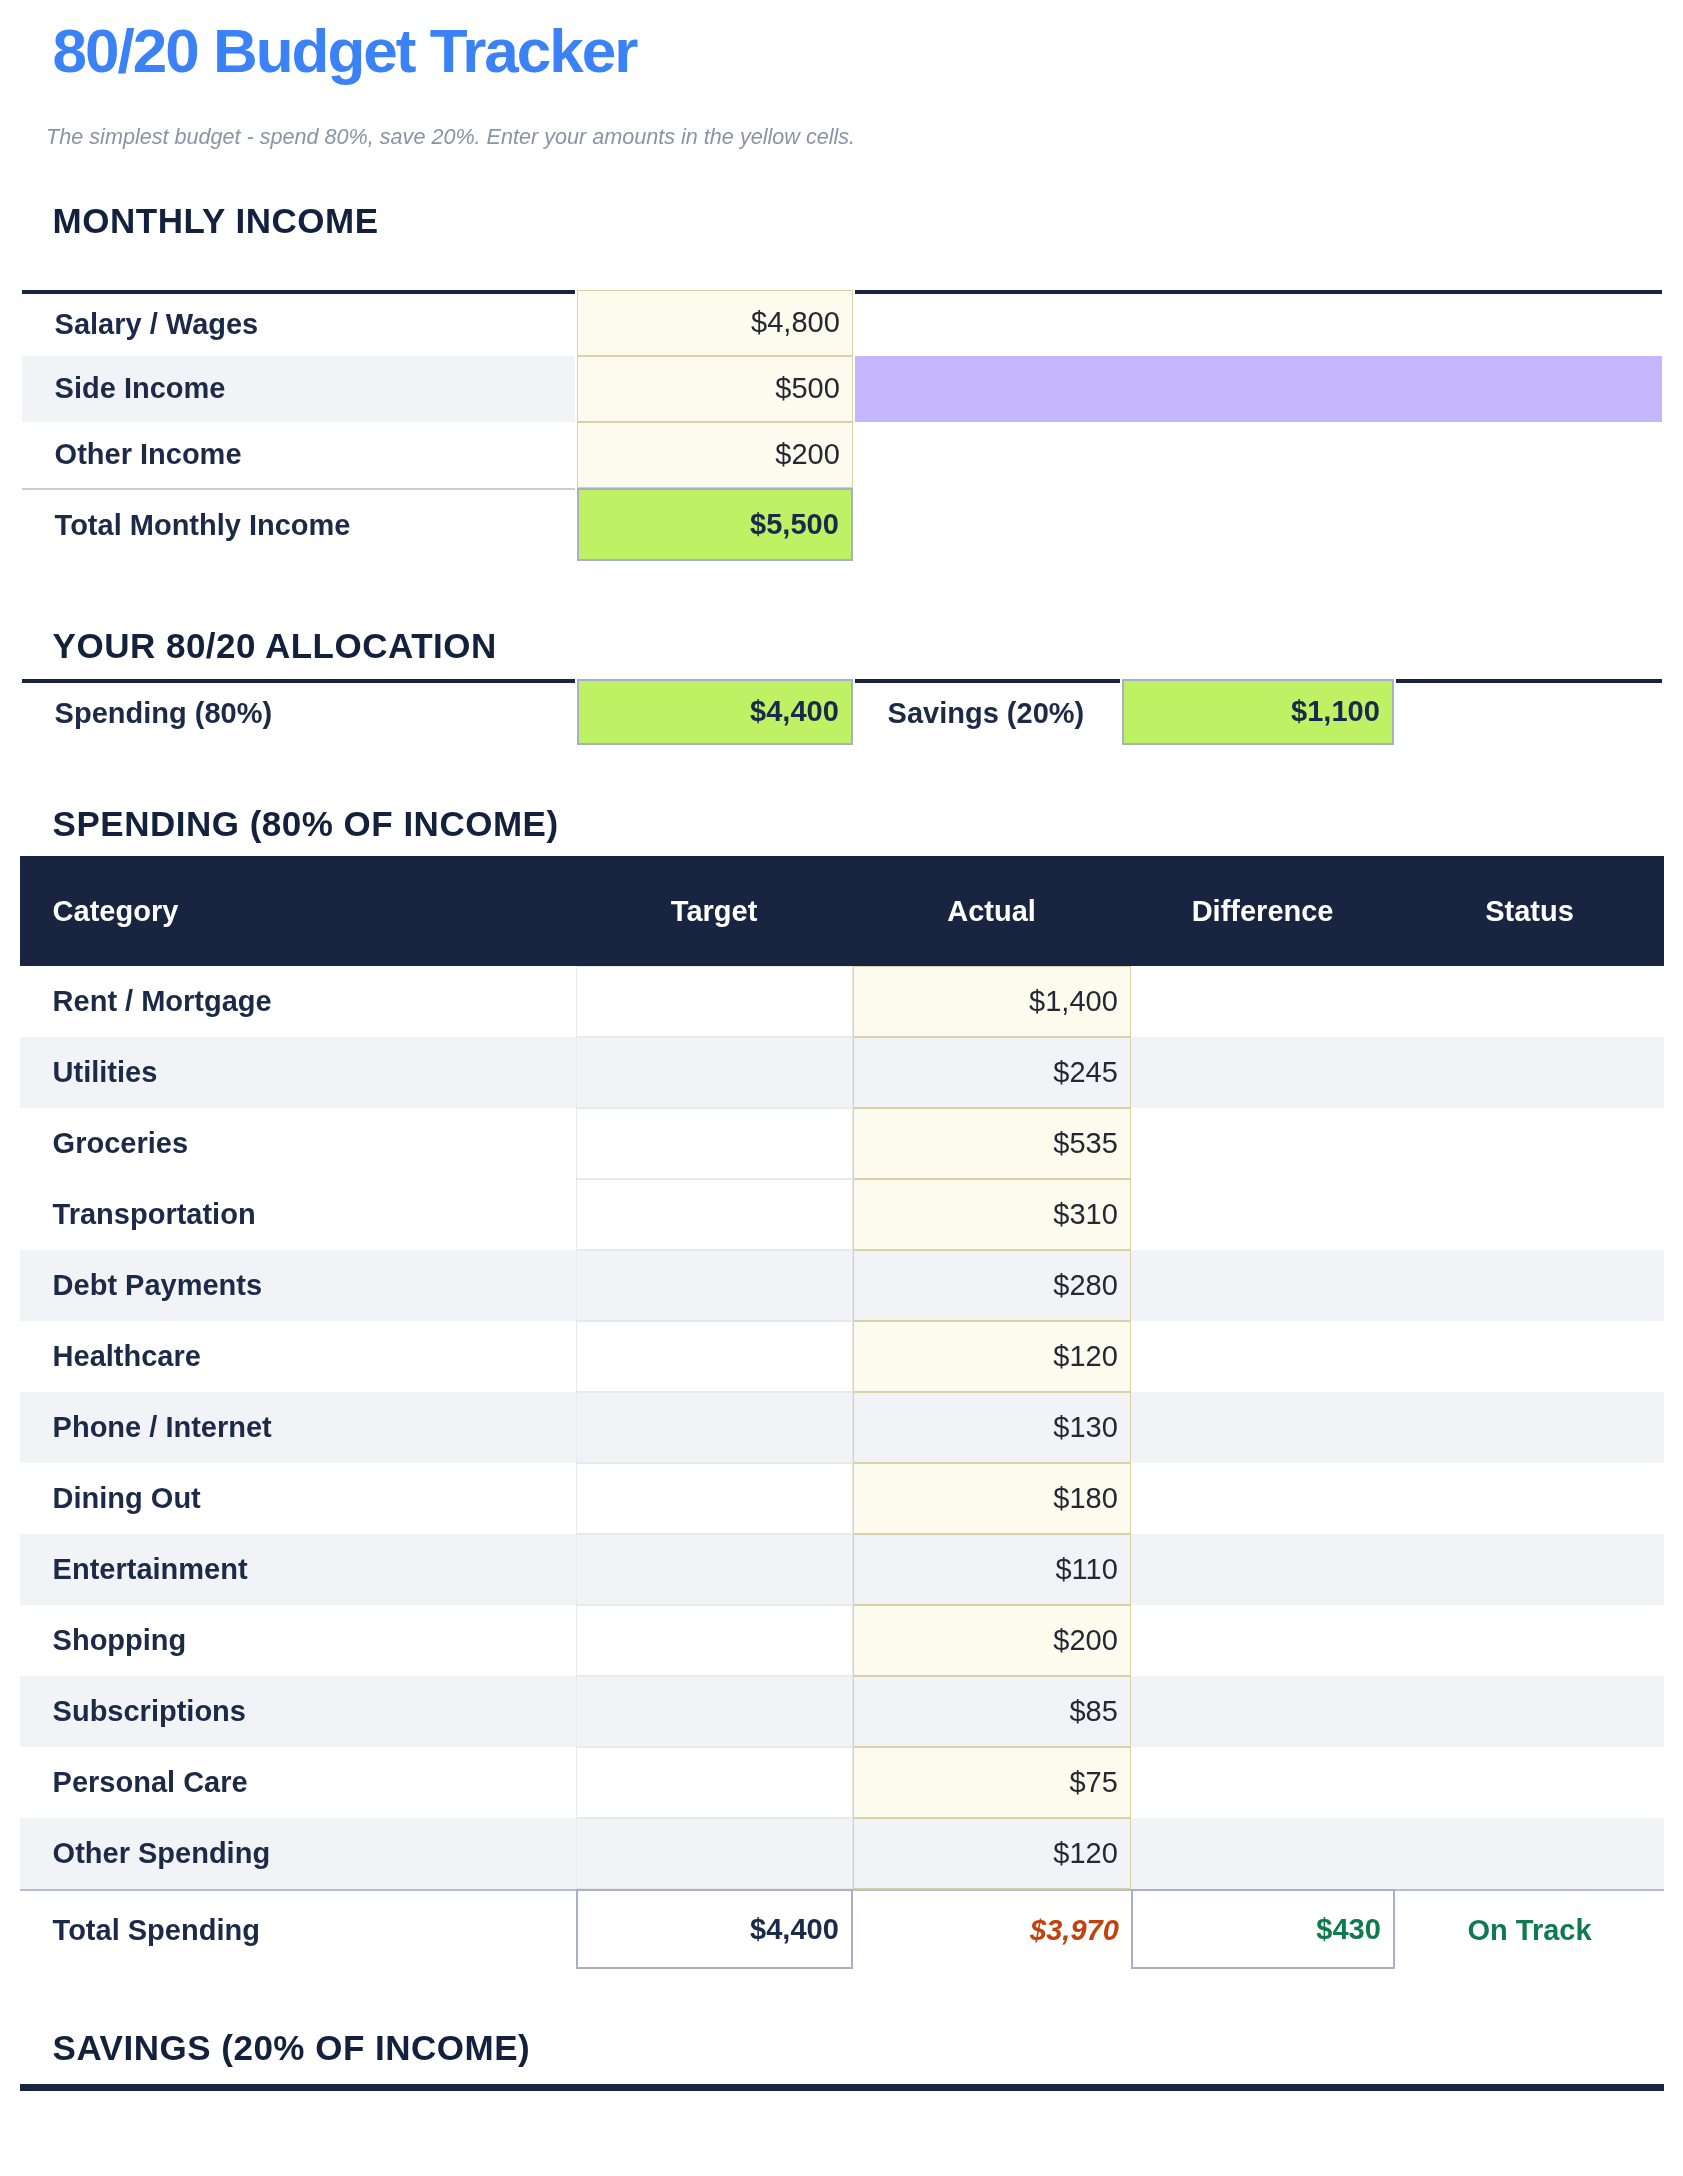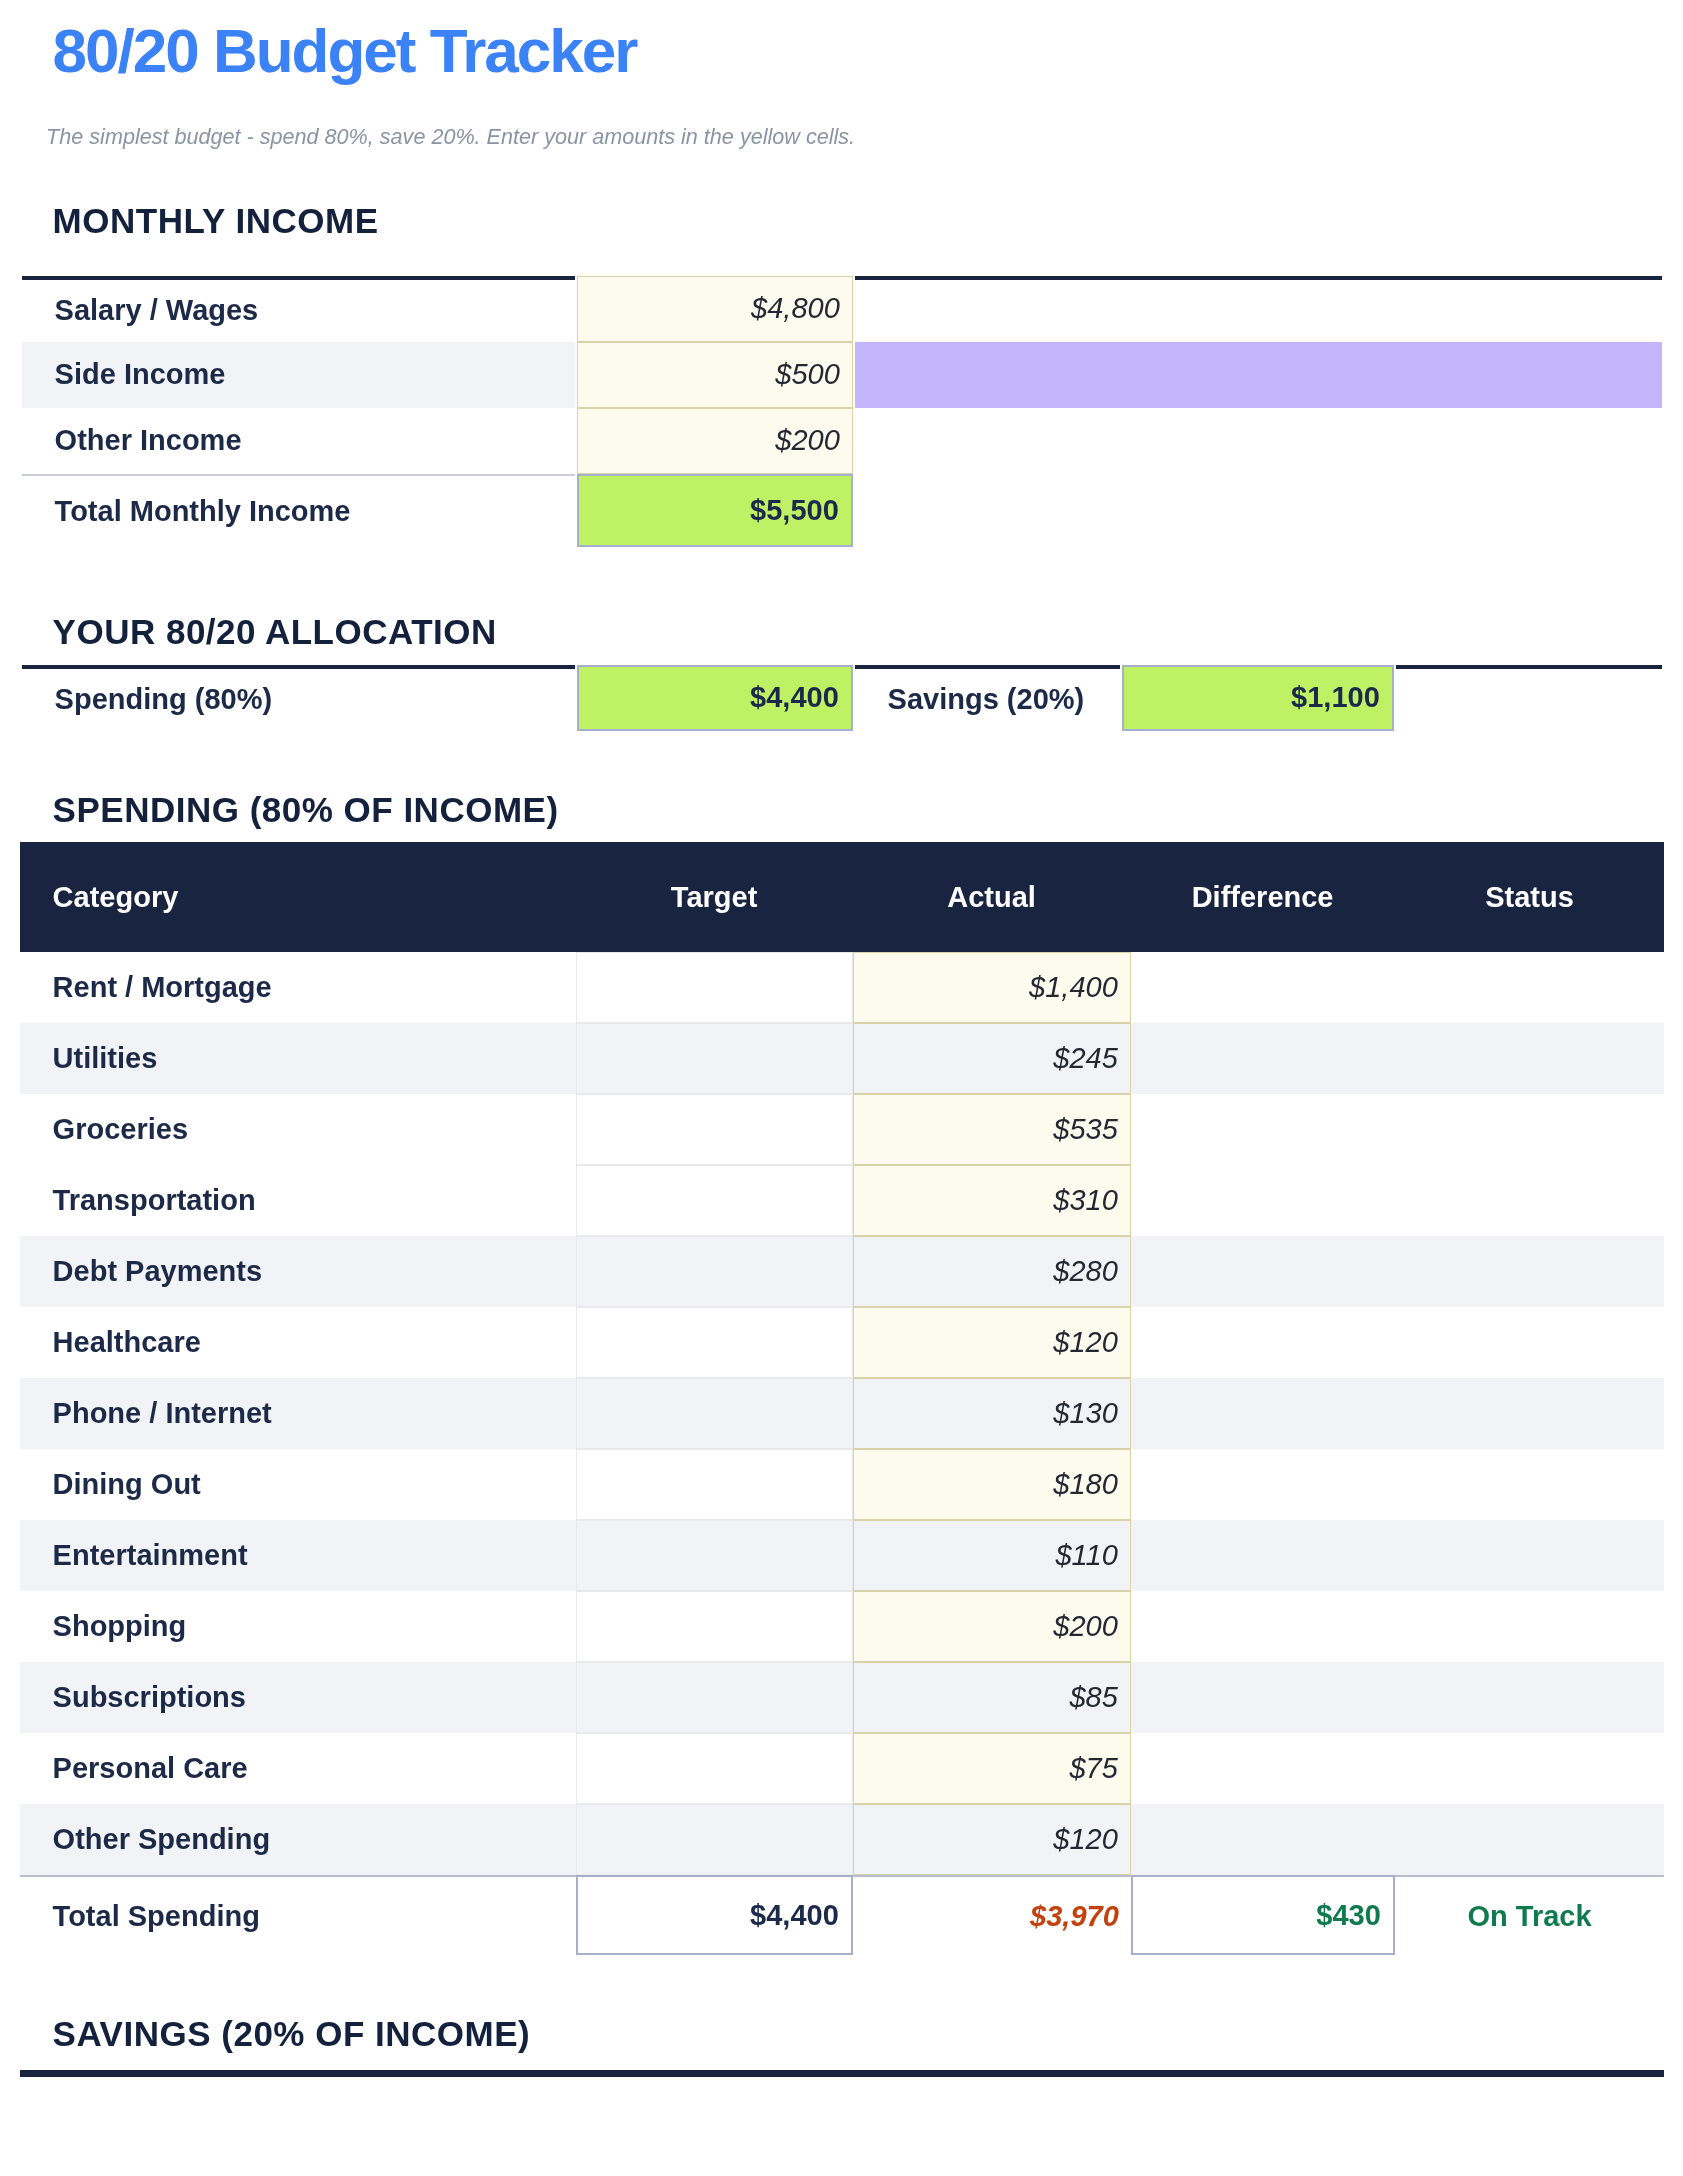--- a/index.html
+++ b/index.html
@@ -35,21 +35,21 @@
   }
   #income-heading   { margin-top: 51px; }
   #alloc-heading    { margin-top: 65px; }
   #spending-heading { margin-top: 59px; }
   #savings-heading  { margin-top: 59px; }
 
   table { width: 100%; table-layout: fixed; font-size: 29px; }
   table.gapped { border-collapse: separate; border-spacing: 2.9px 0; }
   table.tight  { border-collapse: separate; border-spacing: 0; }
 
-  #income-table   { margin-top: 35px; }
+  #income-table   { margin-top: 49px; }
   #alloc-table    { margin-top: 12.7px; }
   #spending-table { margin-top: 12.7px; }
 
   td { height: 66px; }
 
   .navy-top > td, .navy-top > th { border-top: 4.9px solid #192440; }
 
   td.lbl {
     font-weight: bold;
     color: #1c2a48;
@@ -57,21 +57,20 @@
     text-align: left;
   }
   td.val {
     text-align: right;
     padding-right: 11.8px;
     color: #232833;
   }
   td.yellow {
     background: #fdfaee;
     border: 1px solid #d9d2a8;
-    font-style: italic;
   }
   td.blue {
     background: #bef264;
     border: 2px solid #a6b0ca;
     font-weight: bold;
     color: #1b2a4a;
   }
   tr.income-total td { height: 73px; }
   tr.income-total td.lbl { border-top: 2px solid #c9cdd7; }
 

